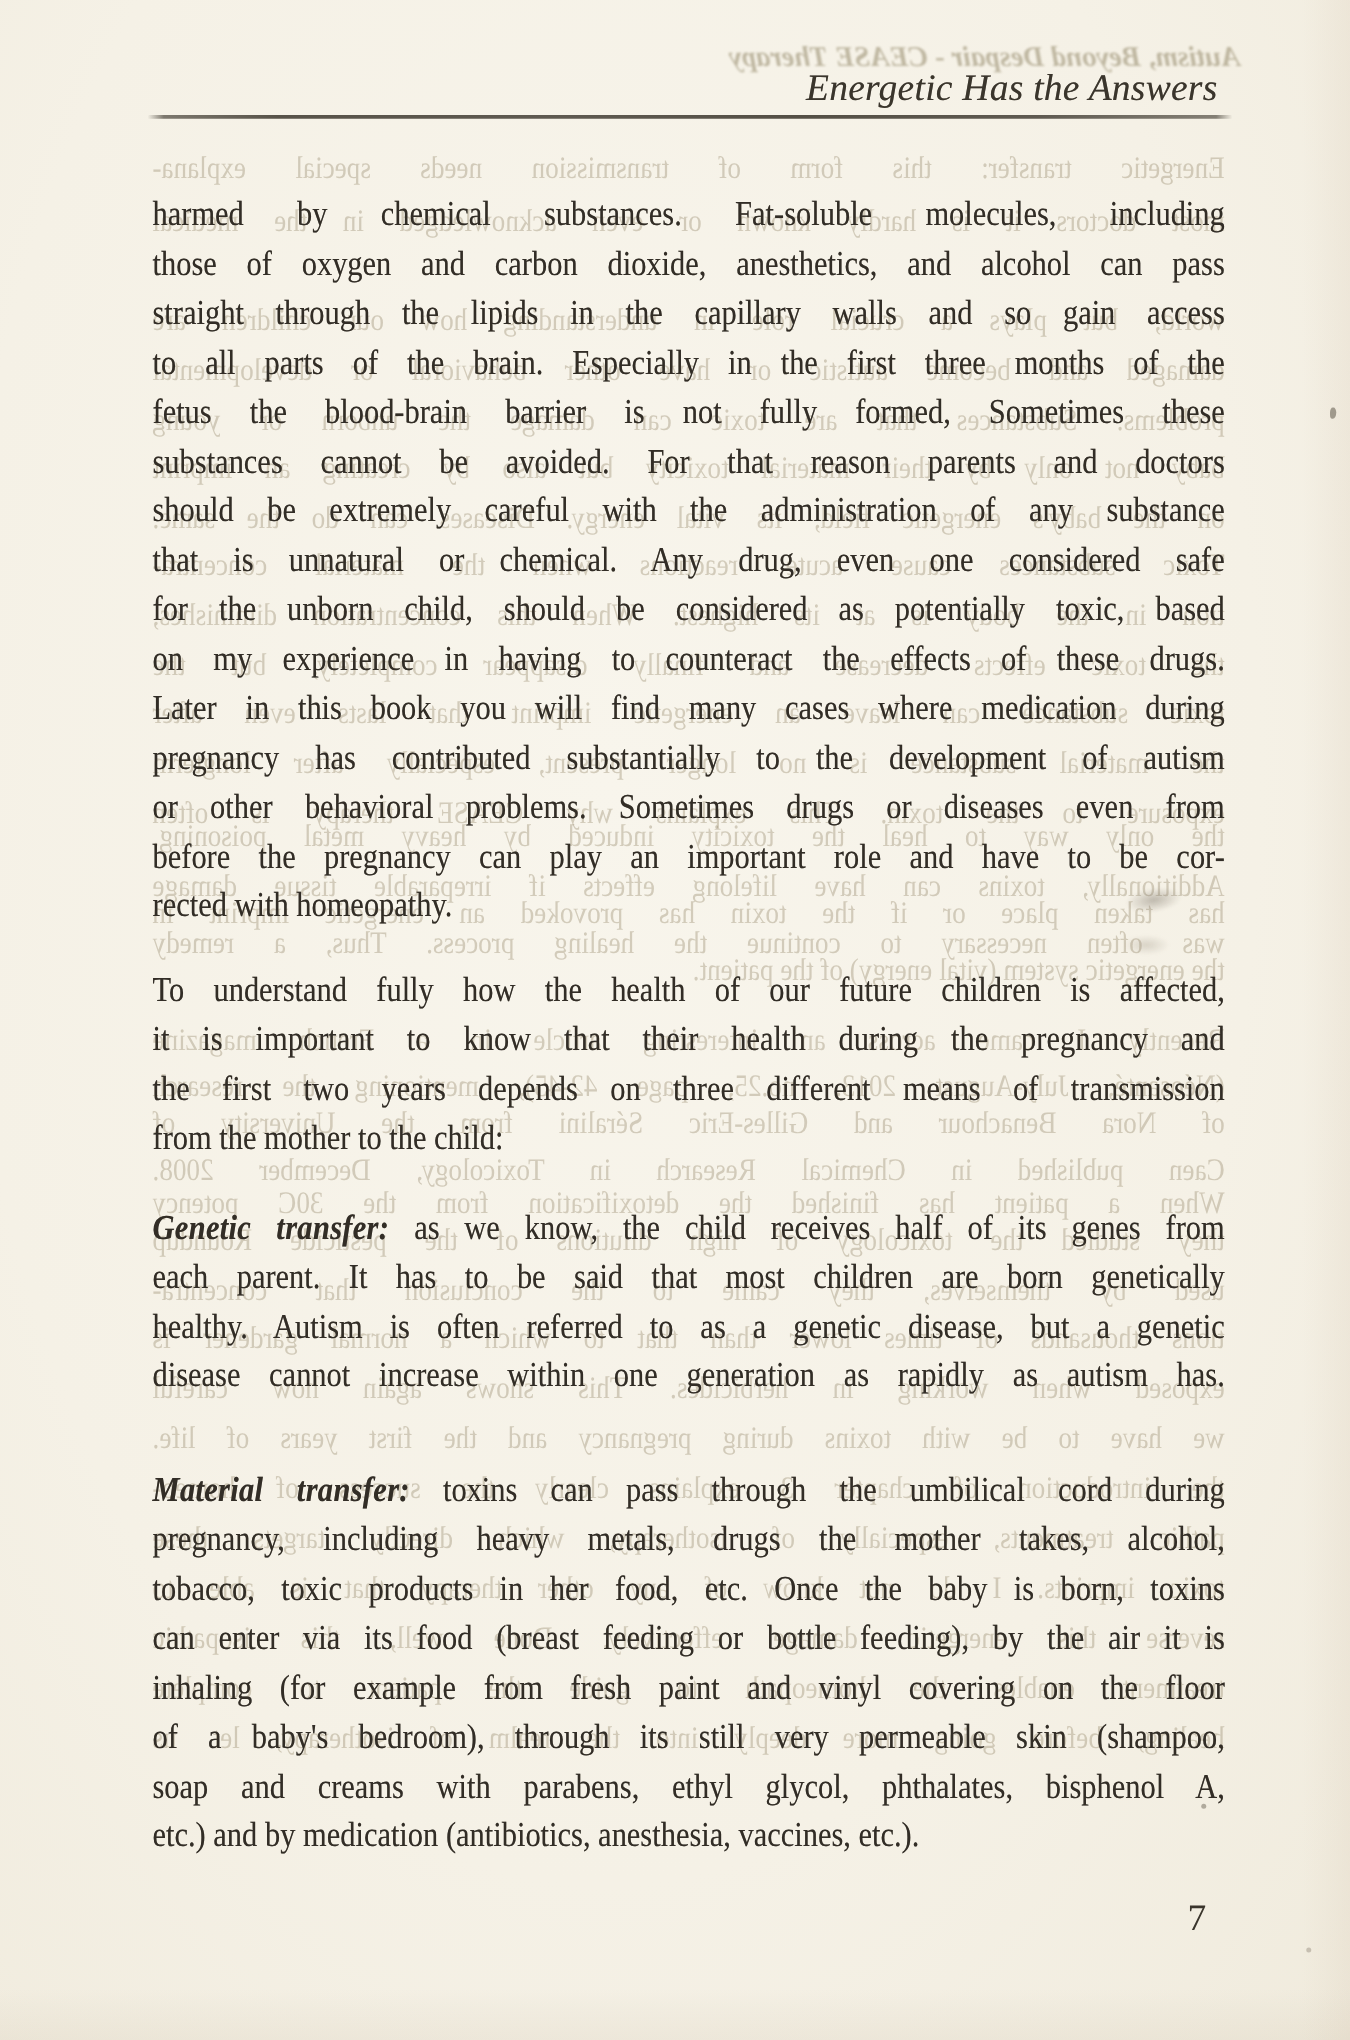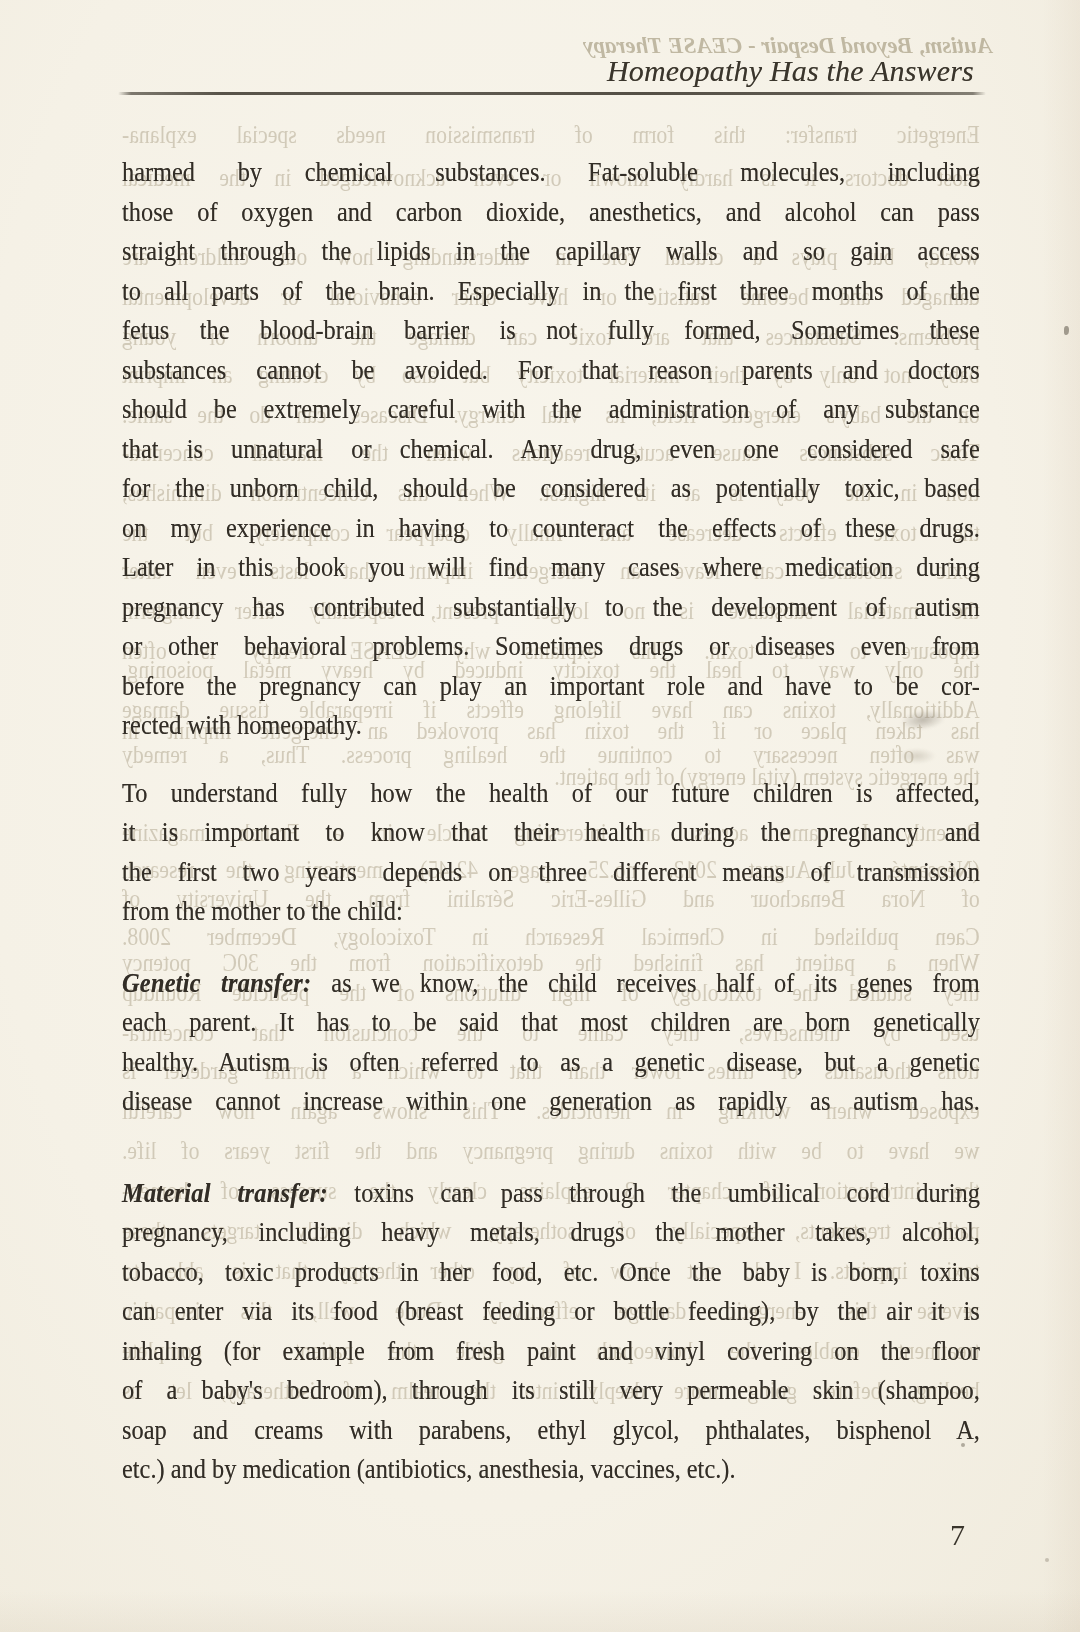--- a/index.html
+++ b/index.html
@@ -173,21 +173,21 @@
       <div class="ghost-line" style="top: 1096px;">exposed when working in herbicides. This shows again how careful</div>
       <div class="ghost-line" style="top: 1136px;">we have to be with toxins during pregnancy and the first years of life.</div>
       <div class="ghost-line" style="top: 1176px;">the introduction of chapter 3 explains clearly the success of homeo-</div>
       <div class="ghost-line" style="top: 1216px;">pathic treatments, especially of isotherapy, which directly targets these</div>
       <div class="ghost-line" style="top: 1256px;">toxic imprints. I do not know of any other therapy that is able to</div>
       <div class="ghost-line" style="top: 1296px;">reverse this energetic damage effectively. Done well, this isopathic</div>
       <div class="ghost-line" style="top: 1336px;">treatment enables the homeopath to guide the patient to complete</div>
       <div class="ghost-line" style="top: 1376px;">healing, before going more deeply into the realm of isotherapy, let us</div>
     </div>
 
-  <div class="running-header">Homeopathy Has the Answers</div>
+  <div class="running-header">Energetic Has the Answers</div>
   <div class="header-rule"></div>
 
   <div class="text-column">
       <div class="para" style="margin-top: 0px;">
         <div class="line">harmed by chemical substances. Fat-soluble molecules, including</div>
         <div class="line">those of oxygen and carbon dioxide, anesthetics, and alcohol can pass</div>
         <div class="line">straight through the lipids in the capillary walls and so gain access</div>
         <div class="line">to all parts of the brain. Especially in the first three months of the</div>
         <div class="line">fetus the blood-brain barrier is not fully formed, Sometimes these</div>
         <div class="line">substances cannot be avoided. For that reason parents and doctors</div>

